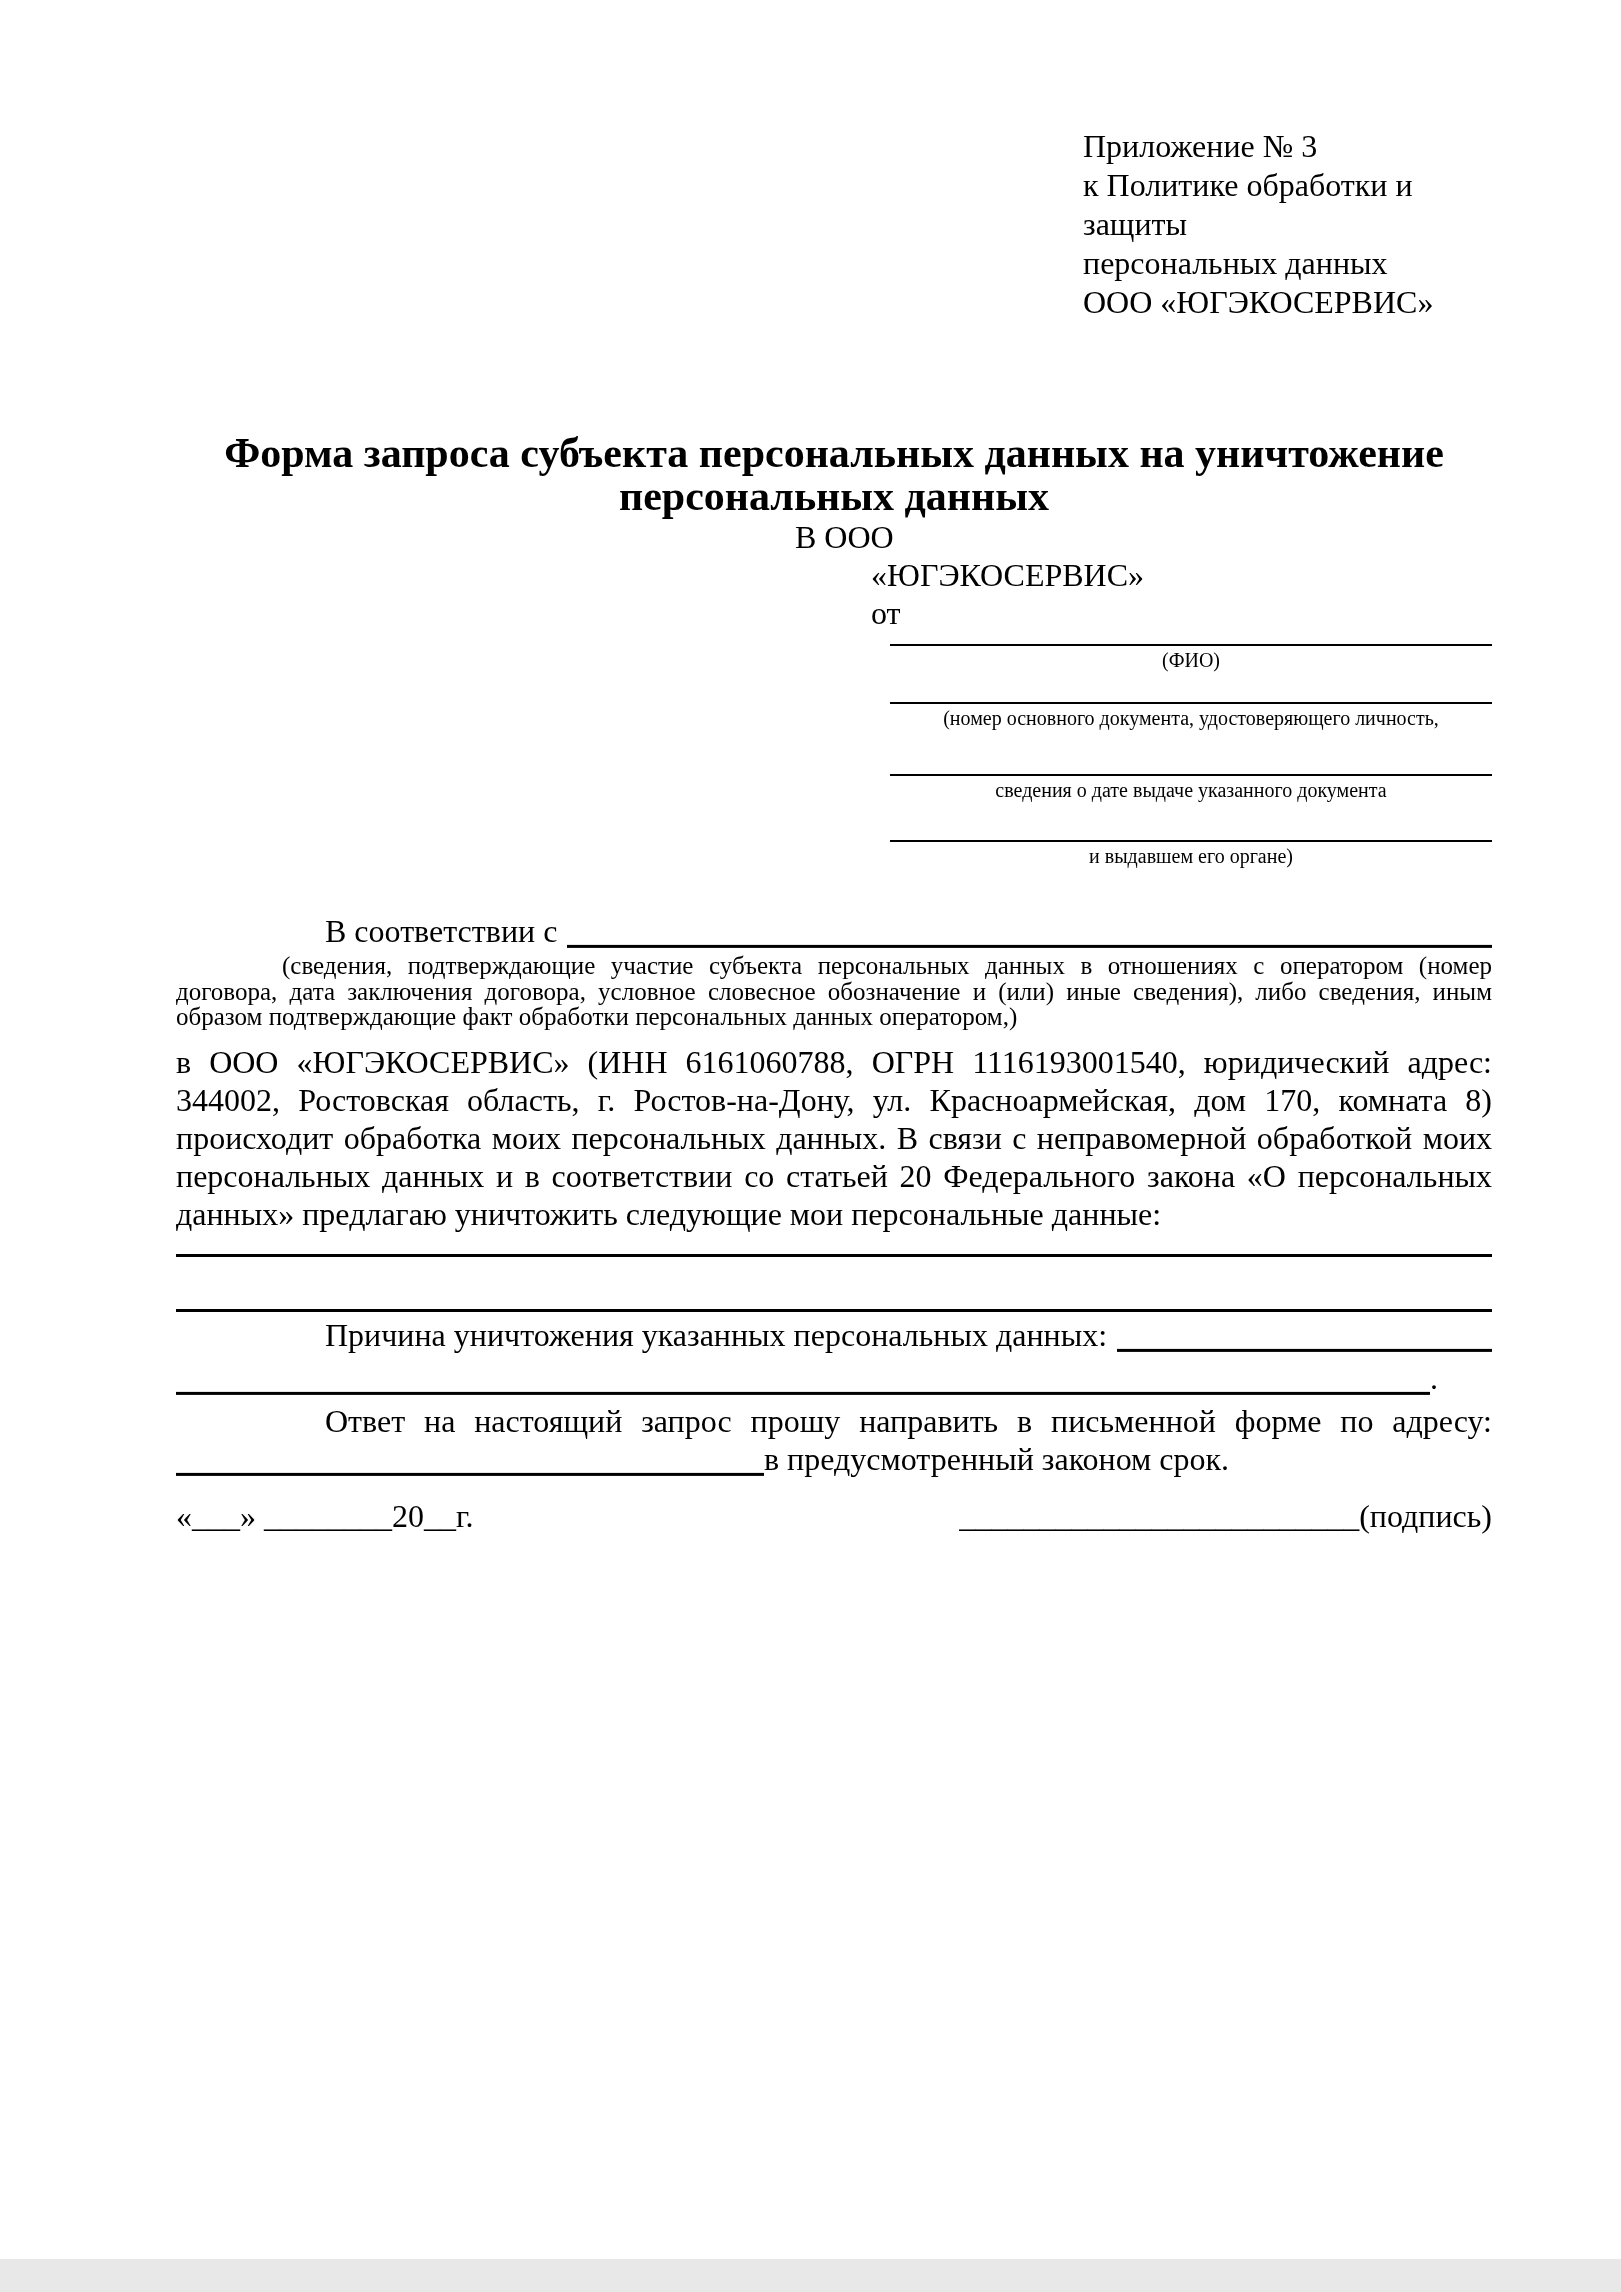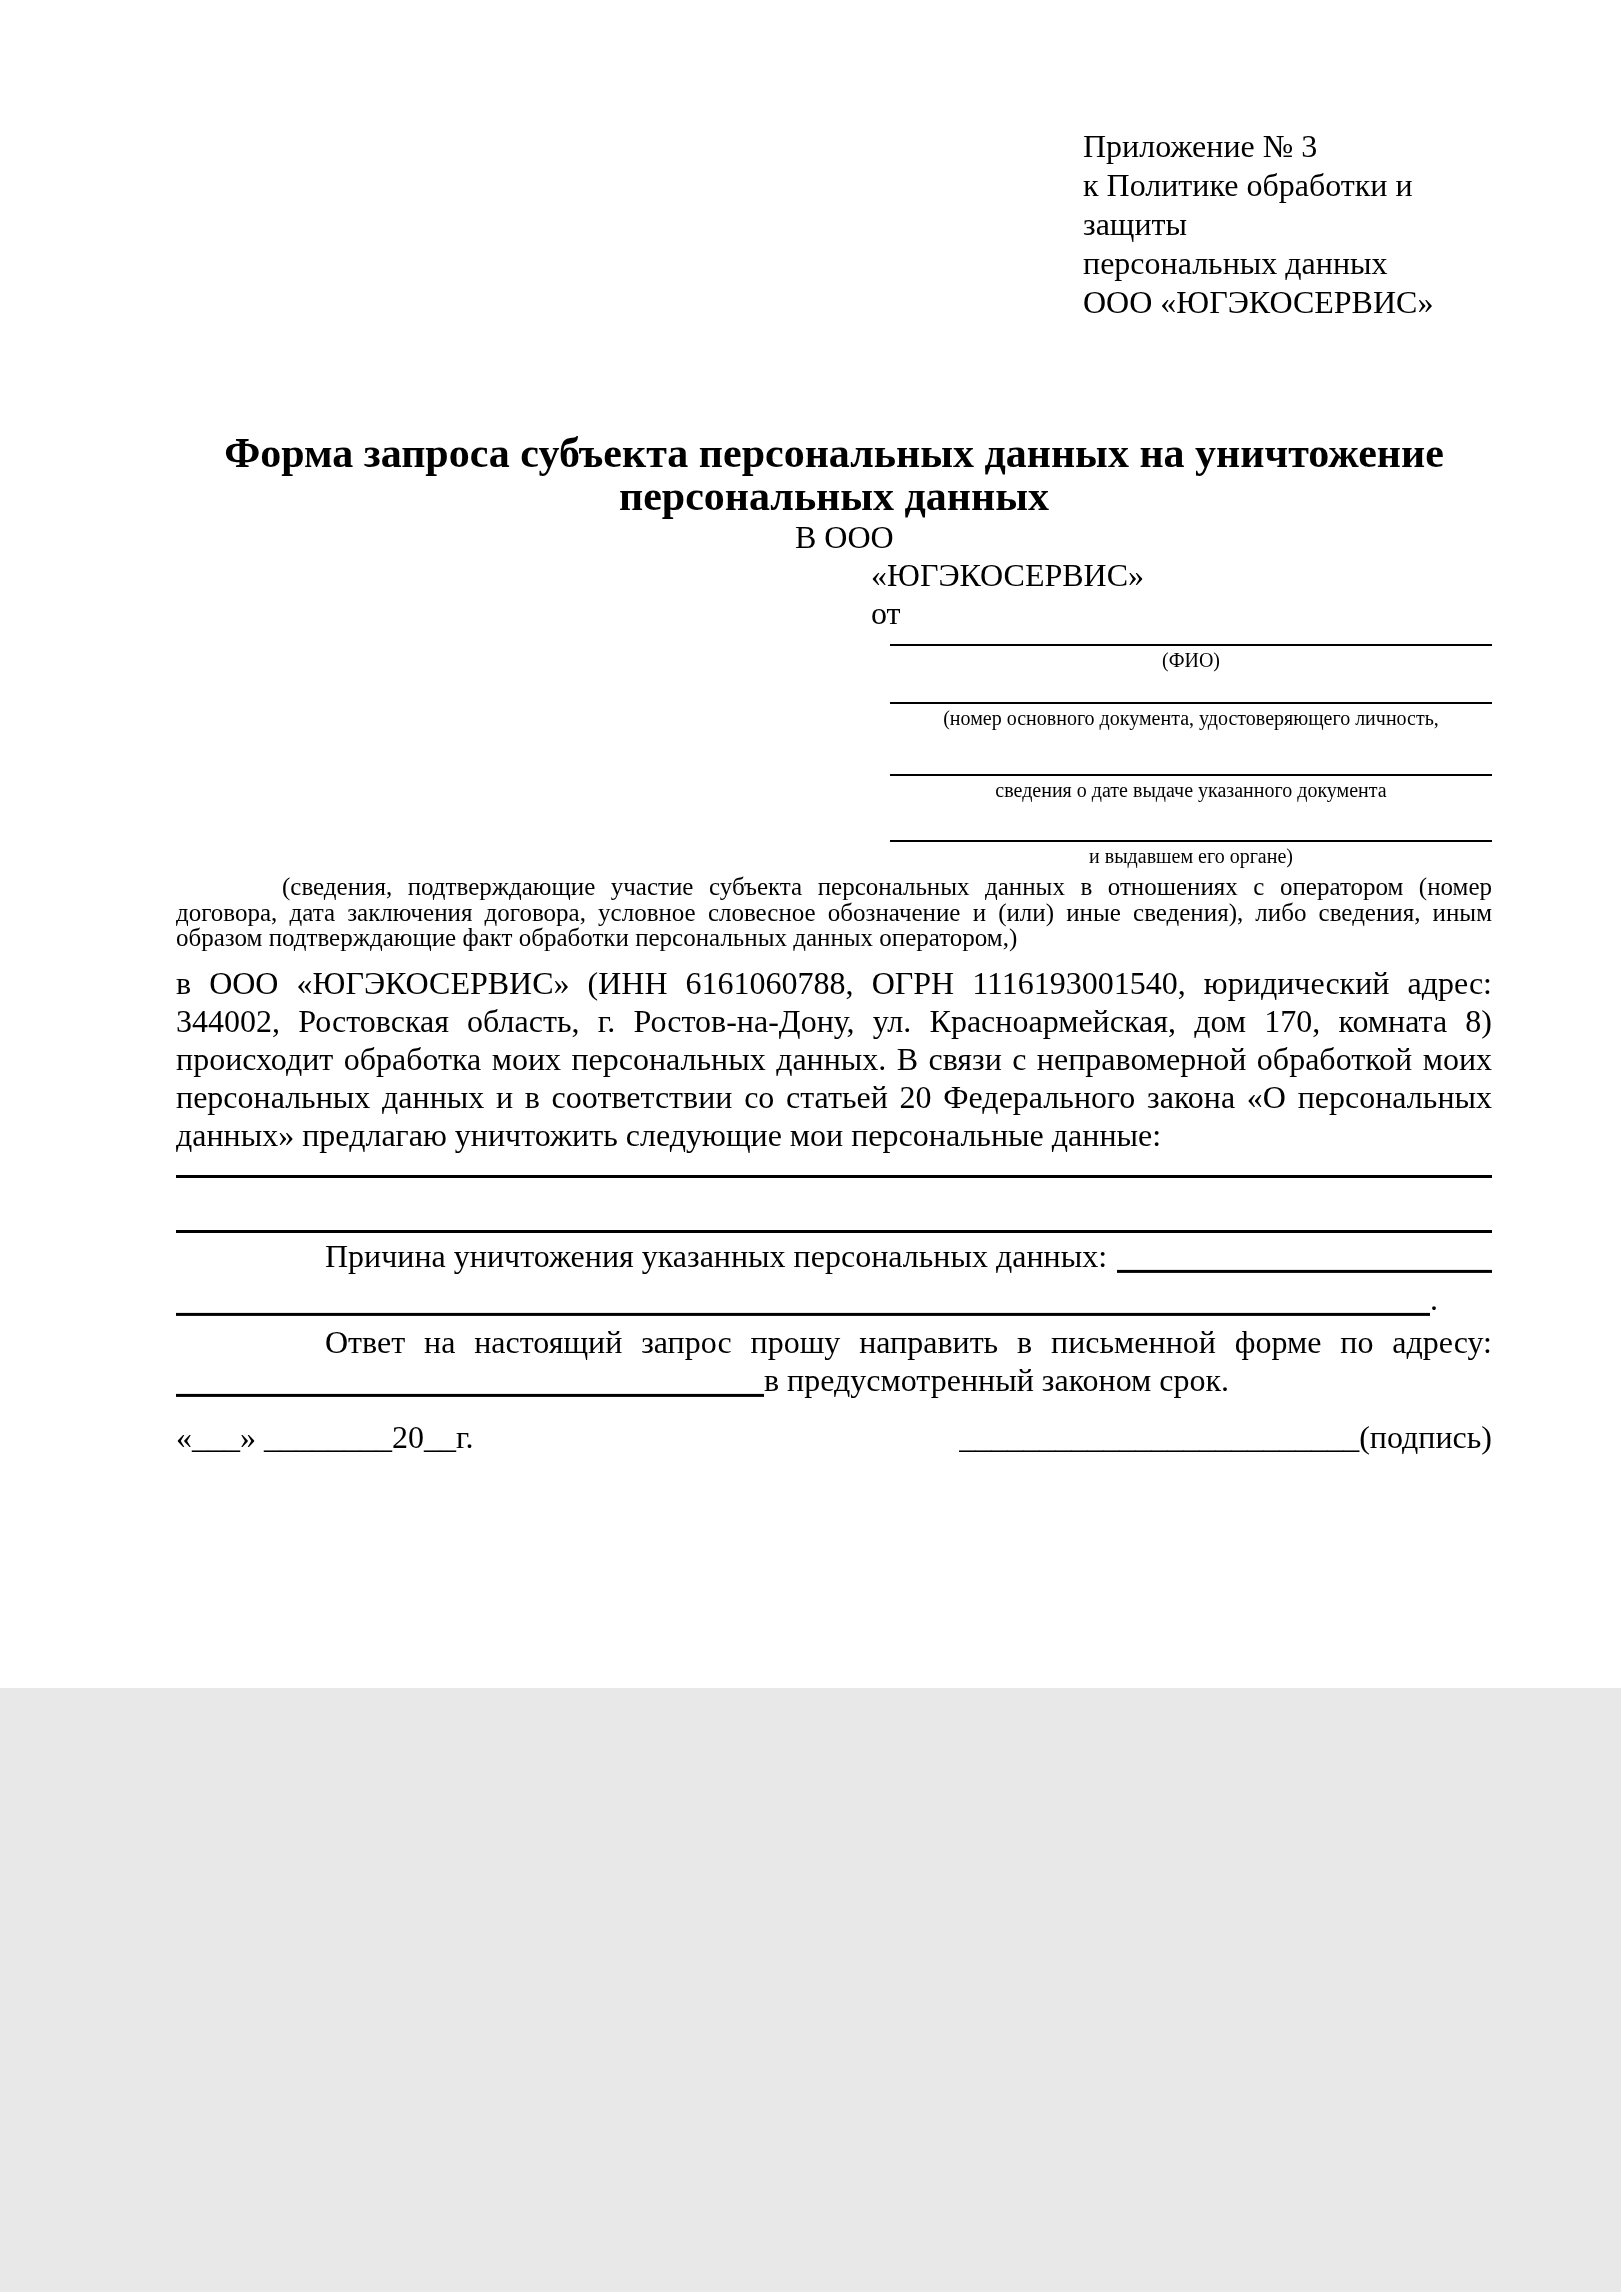--- a/index.html
+++ b/index.html
@@ -1,18 +1,18 @@
 <!DOCTYPE html>
 <html><head>
 <meta charset="utf-8">
 <style>
   html,body{margin:0;padding:0;background:#e8e8e8;}
   .page{
     position:relative;
-    width:1621px;height:1688px;
+    width:1621px;height:2259px;
     margin:0 auto;
     background:#ffffff;color:#000000;
     font-family:"Liberation Serif","DejaVu Serif",serif;
     font-size:32px;line-height:38px;
     padding:127px 129px 0 176px;
     box-sizing:border-box;
     overflow:hidden;
   }
   .appendix{margin-left:907px;line-height:39px;}
   .title{margin-top:110px;font-weight:bold;font-size:42px;line-height:43px;text-align:center;}
@@ -65,20 +65,24 @@
     <div class="bline m12"></div>
     <div class="cap">(ФИО)</div>
     <div class="bline m28"></div>
     <div class="cap">(номер основного документа, удостоверяющего личность,</div>
     <div class="bline m42"></div>
     <div class="cap">сведения о дате выдаче указанного документа</div>
     <div class="bline m36"></div>
     <div class="cap">и выдавшем его органе)</div>
   </div>
 
+  <div class="row accordance">
+    <span class="indent">В соответствии с</span>
+    <span class="fill"></span>
+  </div>
 
   <div class="note">(сведения, подтверждающие участие субъекта персональных данных в отношениях с оператором (номер договора, дата заключения договора, условное словесное обозначение и (или) иные сведения), либо сведения, иным образом подтверждающие факт обработки персональных данных оператором,)</div>
 
   <div class="par">в ООО «ЮГЭКОСЕРВИС» (ИНН 6161060788, ОГРН 1116193001540, юридический адрес: 344002, Ростовская область, г. Ростов-на-Дону, ул. Красноармейская, дом 170, комната 8) происходит обработка моих персональных данных. В связи с неправомерной обработкой моих персональных данных и в соответствии со статьей 20 Федерального закона «О персональных данных» предлагаю уничтожить следующие мои персональные данные:</div>
 
   <div class="hr mA"></div>
   <div class="hr mB"></div>
 
   <div class="row reason">
     <span class="indent">Причина уничтожения указанных персональных данных:</span>

